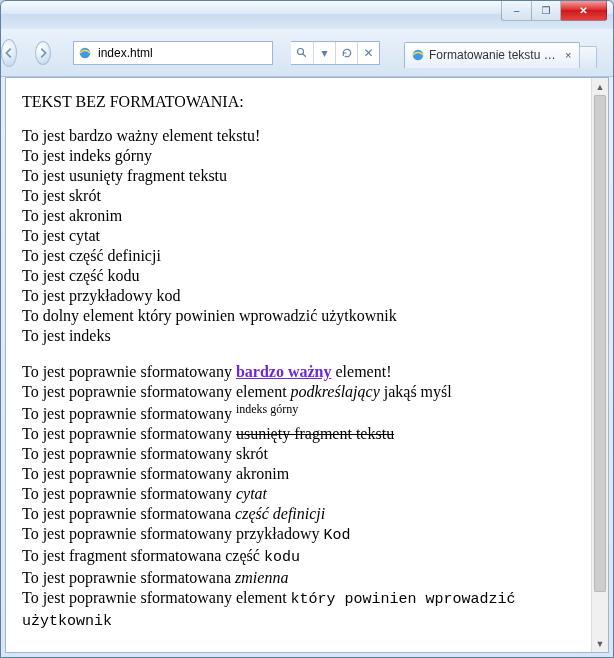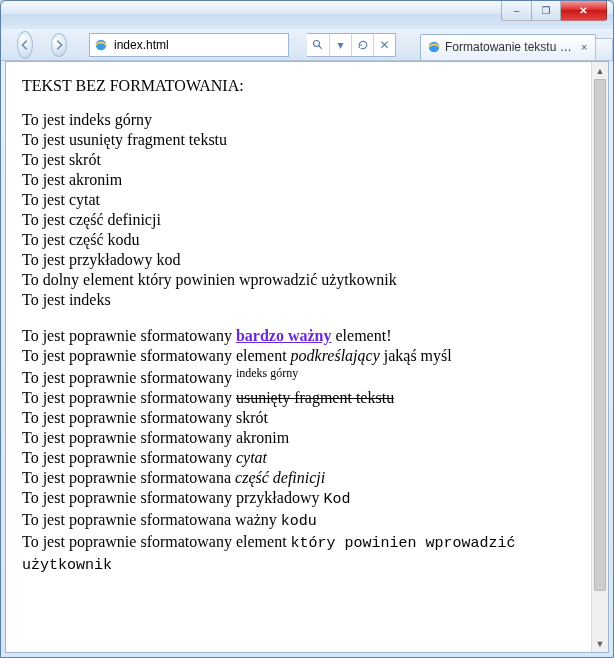--- a/index.html
+++ b/index.html
@@ -53,24 +53,24 @@
   .win-btn.max { }
   .win-btn.close {
     width: 46px;
     background: linear-gradient(to bottom, #f0a0a0 0%, #e03030 45%, #c81818 46%, #e84040 100%);
     color: #fff;
     border-radius: 0 0 3px 0;
     border-left: none;
     font-weight: bold;
   }
   .navbar {
-    height: 32px;
-    display: flex;
-    align-items: center;
-    padding: 0 16px;
+    height: 48px;
+    display: flex;
+    align-items: center;
+    padding: 0 0;
     gap: 18px;
     background: linear-gradient(to bottom, #eaf2fb, #d6e4f3);
     border-bottom: 1px solid #b0c4de;
   }
   .nav-btn {
     width: 28px;
     height: 28px;
     border-radius: 50%;
     border: 1px solid #a8bed8;
     background: radial-gradient(circle at 30% 30%, #ffffff, #d8e6f4 60%, #c0d4ea);
@@ -331,20 +331,21 @@
           </svg>
       </div>
     </div>
   </div>
 
   <div class="content-wrap">
     <div class="content">
 
       <div class="heading">TEKST BEZ FORMATOWANIA:</div>
 
+      <div class="line">To jest bardzo ważny element tekstu!</div>
       <div class="line">To jest indeks górny</div>
       <div class="line">To jest usunięty fragment tekstu</div>
       <div class="line">To jest skrót</div>
       <div class="line">To jest akronim</div>
       <div class="line">To jest cytat</div>
       <div class="line">To jest część definicji</div>
       <div class="line">To jest część kodu</div>
       <div class="line">To jest przykładowy kod</div>
       <div class="line">To dolny element który powinien wprowadzić użytkownik</div>
       <div class="line">To jest indeks</div>
@@ -353,21 +354,22 @@
 
       <div class="line"><span>To jest poprawnie sformatowany </span><span class="strong-red">bardzo ważny</span><span> element!</span></div>
       <div class="line"><span>To jest poprawnie sformatowany element </span><span class="em">podkreślający</span><span> jakąś myśl</span></div>
       <div class="line"><span>To jest poprawnie sformatowany </span><span class="sup">indeks górny</span></div>
       <div class="line"><span>To jest poprawnie sformatowany </span><span class="del">usunięty fragment tekstu</span></div>
       <div class="line">To jest poprawnie sformatowany skrót</div>
       <div class="line">To jest poprawnie sformatowany akronim</div>
       <div class="line"><span>To jest poprawnie sformatowany </span><span class="em">cytat</span></div>
       <div class="line"><span>To jest poprawnie sformatowana </span><span class="em">część definicji</span></div>
       <div class="line"><span>To jest poprawnie sformatowany przykładowy </span><span class="mono">Kod</span></div>
-      <div class="line"><span>To jest poprawnie sformatowana ważny </span><span class="mono">kodu</span></div>
+      <div class="line"><span>To jest fragment sformatowana część </span><span class="mono">kodu</span></div>
+      <div class="line"><span>To jest poprawnie sformatowana </span><span class="em">zmienna</span></div>
       <div class="line"><span>To jest poprawnie sformatowany element </span><span class="mono">który powinien wprowadzić użytkownik</span></div>
 
     </div>
 
     <div class="scrollbar-v">
       <div class="arrow">▲</div>
       <div class="track">
         <div class="thumb"></div>
       </div>
       <div class="arrow">▼</div>

